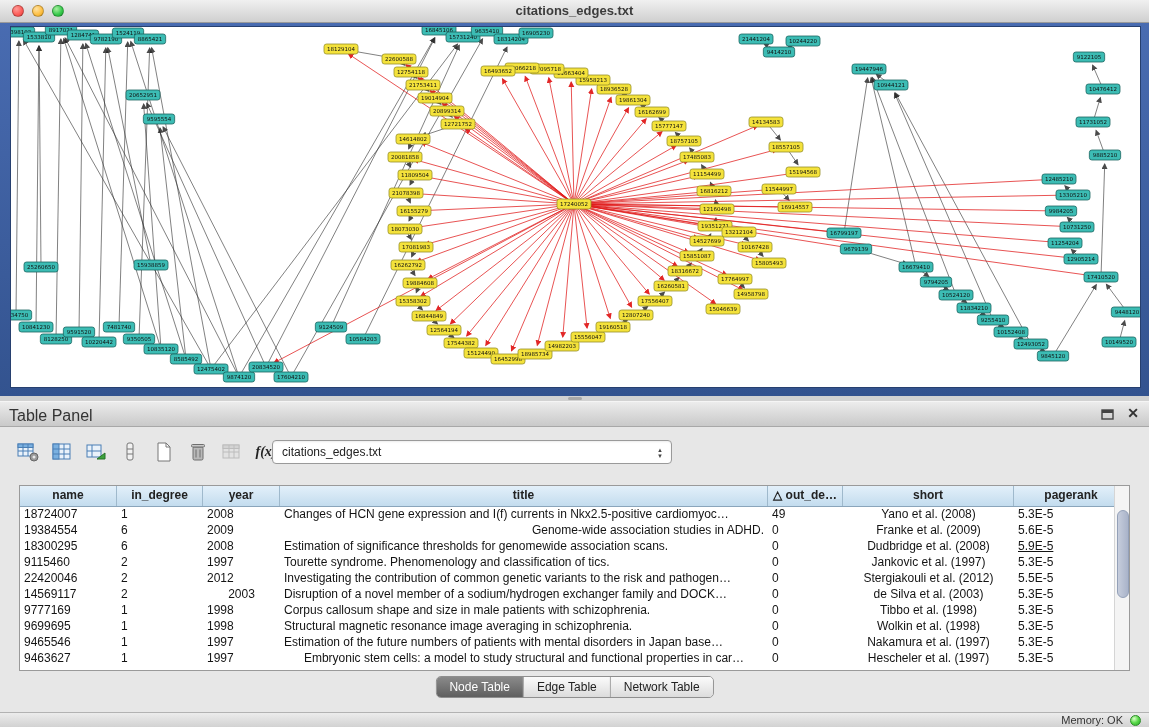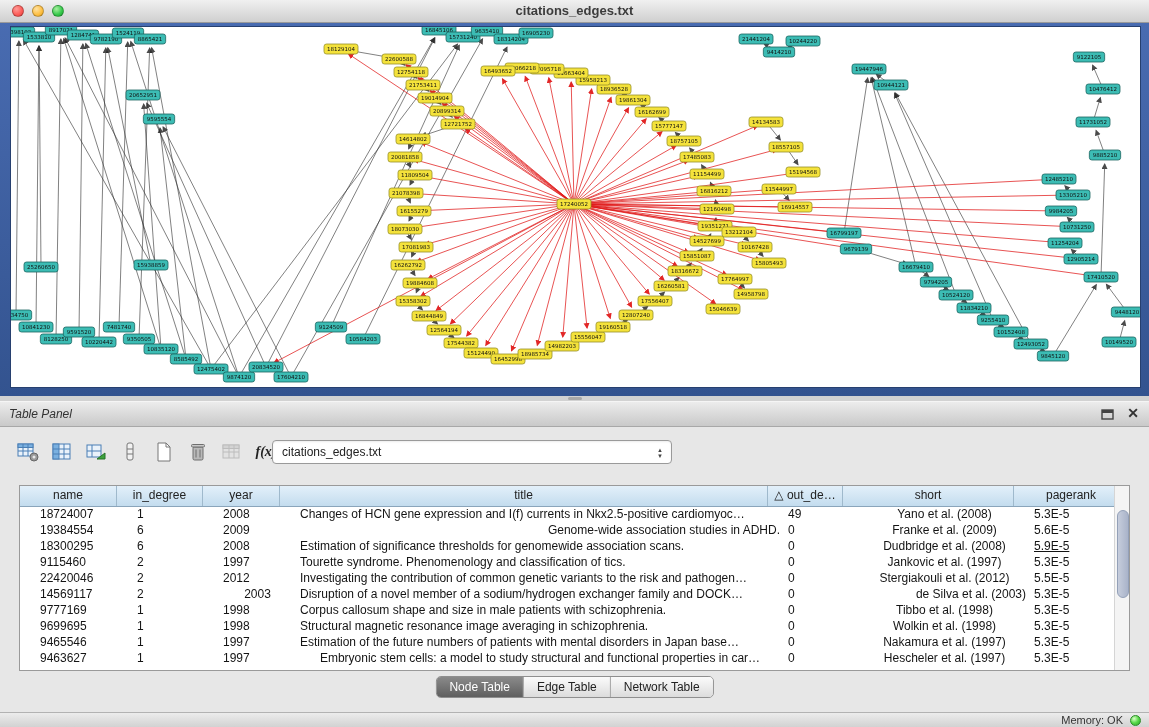--- a/index.html
+++ b/index.html
@@ -21,41 +21,41 @@
   .e-r{stroke:#e01515;stroke-width:.8;opacity:.92;}
   .nlbl{font:5.5px "DejaVu Sans",sans-serif;fill:#101010;}
 
   
   #divider{position:absolute;left:0;top:396px;width:100%;height:5px;background:#d2d2d2;}
   #divider-handle{position:absolute;left:50%;top:1px;width:14px;height:3px;margin-left:-7px;background:#a8a8a8;border-radius:2px;}
 
   
   #panel-header{position:absolute;left:0;top:401px;width:100%;height:26px;
     background:linear-gradient(#ececec,#c9c9c9);border-top:1px solid #f5f5f5;border-bottom:1px solid #a8a8a8;box-sizing:border-box;}
-  #panel-title{position:absolute;left:9px;top:5px;font-size:12px;color:#333;font-style:italic;}
+  #panel-title{position:absolute;left:9px;top:5px;font-size:16px;color:#333;}
   #panel-float{position:absolute;right:34px;top:5px;width:15px;height:15px;cursor:pointer;}
   #panel-close{position:absolute;right:10px;top:3px;font-size:14px;font-weight:bold;color:#333;cursor:pointer;}
 
   #panel-body{position:absolute;left:0;top:427px;width:100%;height:285px;background:#e7e7e7;}
 
   
   #toolbar{position:absolute;left:14px;top:8px;height:34px;display:flex;align-items:center;gap:6px;}
   .ticon{width:28px;height:28px;display:flex;align-items:center;justify-content:center;border-radius:4px;cursor:pointer;}
   .fx{font-family:"Liberation Serif",serif;font-style:italic;font-weight:bold;font-size:14px;color:#222;}
   #combo{position:absolute;left:272px;top:13px;width:400px;height:24px;background:#ffffff;border:1px solid #9a9a9a;border-radius:4px;box-sizing:border-box;cursor:pointer;box-shadow:inset 0 1px 2px rgba(0,0,0,.08);}
   #combo-text{position:absolute;left:9px;top:4px;font-size:12px;color:#222;}
   #combo-arrows{position:absolute;right:4px;top:2px;width:14px;height:19px;display:flex;flex-direction:column;align-items:center;justify-content:center;color:#444;font-size:6px;line-height:6px;}
 
   
   #table-box{position:absolute;left:19px;top:58px;width:1111px;height:186px;background:#ffffff;border:1px solid #9a9a9a;box-sizing:border-box;}
   #table-header{display:grid;grid-template-columns:97px 86px 77px 488px 75px 171px 1fr;height:20px;
-    background:linear-gradient(#e3f0fa,#c3dcee);border-bottom:1px solid #8aa5bb;}
+    background:linear-gradient(#e3f0fa,#c3dcee);border-bottom:1px solid #8aa5bb;font-weight:bold;}
   .hcell{font-size:12px;color:#222;text-align:center;line-height:19px;border-right:1px solid #9fb9cc;overflow:hidden;white-space:nowrap;cursor:pointer;}
   #table-body{position:absolute;left:0;top:20px;right:15px;bottom:0;overflow:hidden;}
-  .trow{display:grid;grid-template-columns:97px 86px 77px 488px 75px 171px 1fr;height:16px;cursor:default;padding-left:16px;}
+  .trow{display:grid;grid-template-columns:97px 86px 77px 488px 75px 171px 1fr;height:16px;cursor:default;}
   .tcell{font-size:12px;color:#141414;line-height:16px;white-space:nowrap;overflow:hidden;padding:0 4px;}
   #vscroll{position:absolute;right:0;top:0;bottom:0;width:15px;background:#f4f4f4;border-left:1px solid #d5d5d5;box-sizing:border-box;}
   #vthumb{position:absolute;left:2px;top:24px;width:10px;height:86px;border-radius:6px;
     background:linear-gradient(90deg,#c6cddc,#a9b3c9);border:1px solid #93a0b8;cursor:pointer;}
 
   
   #table-tabs{position:absolute;left:50%;top:249px;transform:translateX(-50%);display:flex;border:1px solid #8f8f8f;border-radius:5px;overflow:hidden;background:#e9e9e9;}
   .tab{font-size:12px;color:#222;padding:3px 13px;background:linear-gradient(#fbfbfb,#dcdcdc);border-right:1px solid #9f9f9f;cursor:pointer;}
   .tab:last-child{border-right:none;}
   .tab.sel{background:linear-gradient(#8a8a8a,#5f5f5f);color:#ffffff;}
@@ -883,21 +883,21 @@
             <div class="tcell" style="text-align: left;">0</div>
             <div class="tcell" style="text-align: center;">Stergiakouli et al. (2012)</div>
             <div class="tcell" style="text-align: left;">5.5E-5</div>
           </div>
           <div class="trow">
             <div class="tcell" style="text-align: left;">14569117</div>
             <div class="tcell" style="text-align: left;">2</div>
             <div class="tcell" style="text-align: center;">2003</div>
             <div class="tcell" style="text-align: left;">Disruption of a novel member of a sodium/hydrogen exchanger family and DOCK…</div>
             <div class="tcell" style="text-align: left;">0</div>
-            <div class="tcell" style="text-align: right;">de Silva et al. (2003)</div>
+            <div class="tcell" style="text-align: center;">de Silva et al. (2003)</div>
             <div class="tcell" style="text-align: left;">5.3E-5</div>
           </div>
           <div class="trow">
             <div class="tcell" style="text-align: left;">9777169</div>
             <div class="tcell" style="text-align: left;">1</div>
             <div class="tcell" style="text-align: left;">1998</div>
             <div class="tcell" style="text-align: left;">Corpus callosum shape and size in male patients with schizophrenia.</div>
             <div class="tcell" style="text-align: left;">0</div>
             <div class="tcell" style="text-align: center;">Tibbo et al. (1998)</div>
             <div class="tcell" style="text-align: left;">5.3E-5</div>

